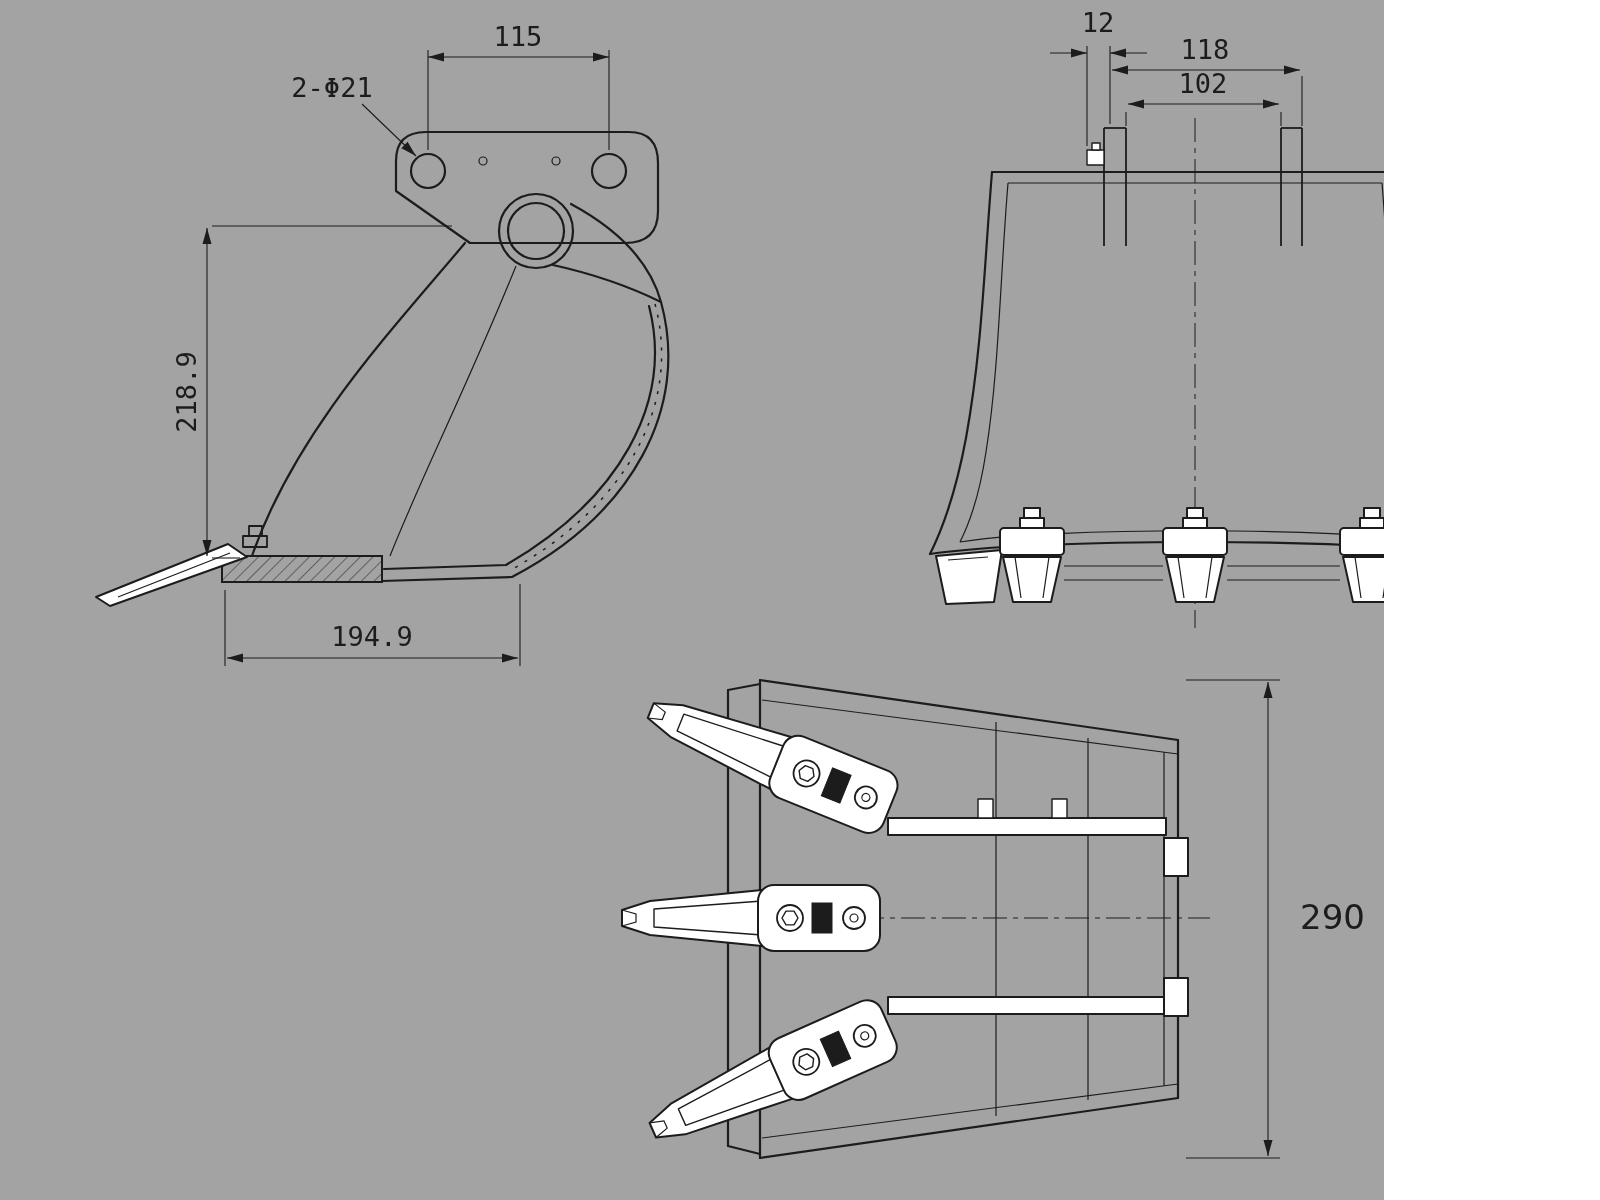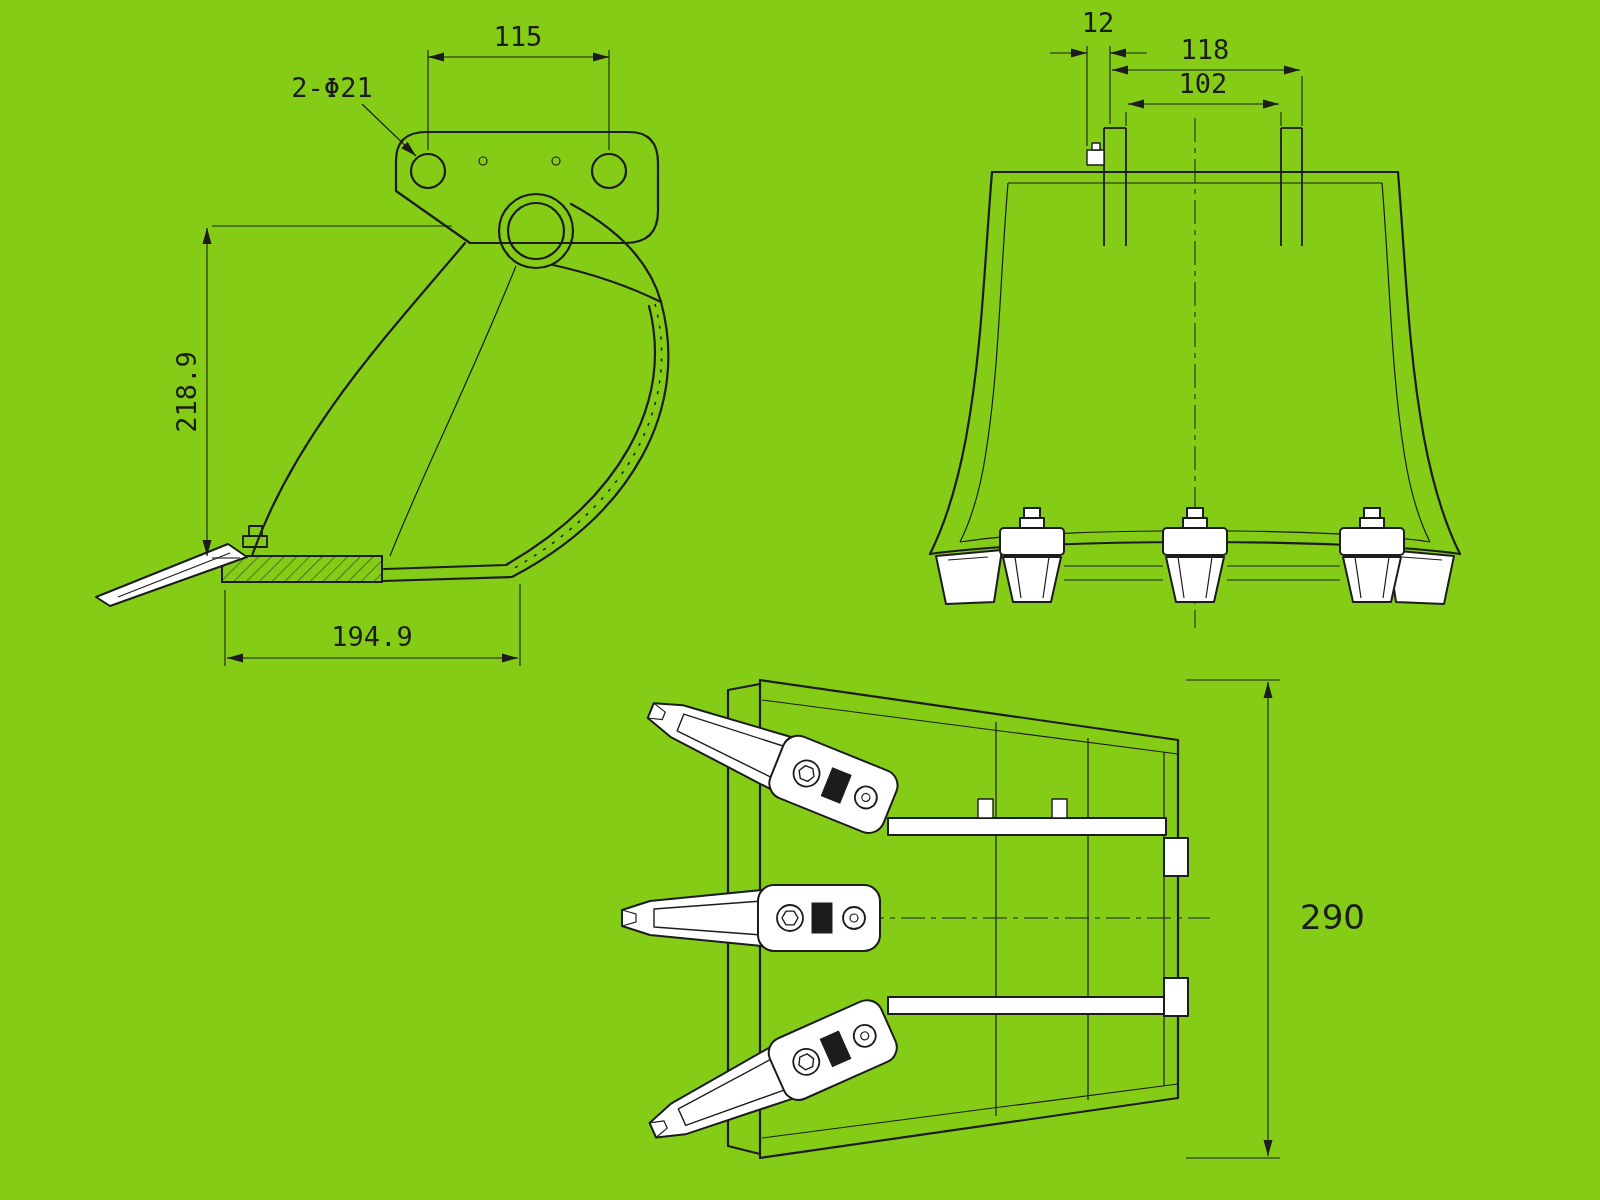--- a/index.html
+++ b/index.html
@@ -1,16 +1,16 @@
 <!DOCTYPE html>
 <html><head>
 <meta charset="utf-8">
 <style>
   html,body{margin:0;padding:0;background:#ffffff;}
-  .page{width:1600px;height:1200px;background:#84cc16;position:relative;overflow:hidden;}
+  .page{width:1384px;height:1200px;background:#a3a3a3;position:relative;overflow:hidden;}
   svg{display:block;}
   .outline{fill:none;stroke:#1c1c1c;stroke-width:2.2;stroke-linejoin:round;stroke-linecap:round;}
   .outline2{fill:none;stroke:#1c1c1c;stroke-width:1.8;stroke-linejoin:round;}
   .thin{fill:none;stroke:#1c1c1c;stroke-width:1.2;}
   .tick{fill:none;stroke:#1c1c1c;stroke-width:1.5;stroke-dasharray:3 8;}
   .center{fill:none;stroke:#1c1c1c;stroke-width:1;stroke-dasharray:24 6 5 6;}
   .part{fill:#ffffff;stroke:#1c1c1c;stroke-width:2;stroke-linejoin:round;}
   .partthin{fill:#ffffff;stroke:#1c1c1c;stroke-width:1.4;stroke-linejoin:round;}
   .dark{fill:#1c1c1c;stroke:#1c1c1c;}
   .dimg line{stroke:#1c1c1c;stroke-width:1.1;fill:none;}

